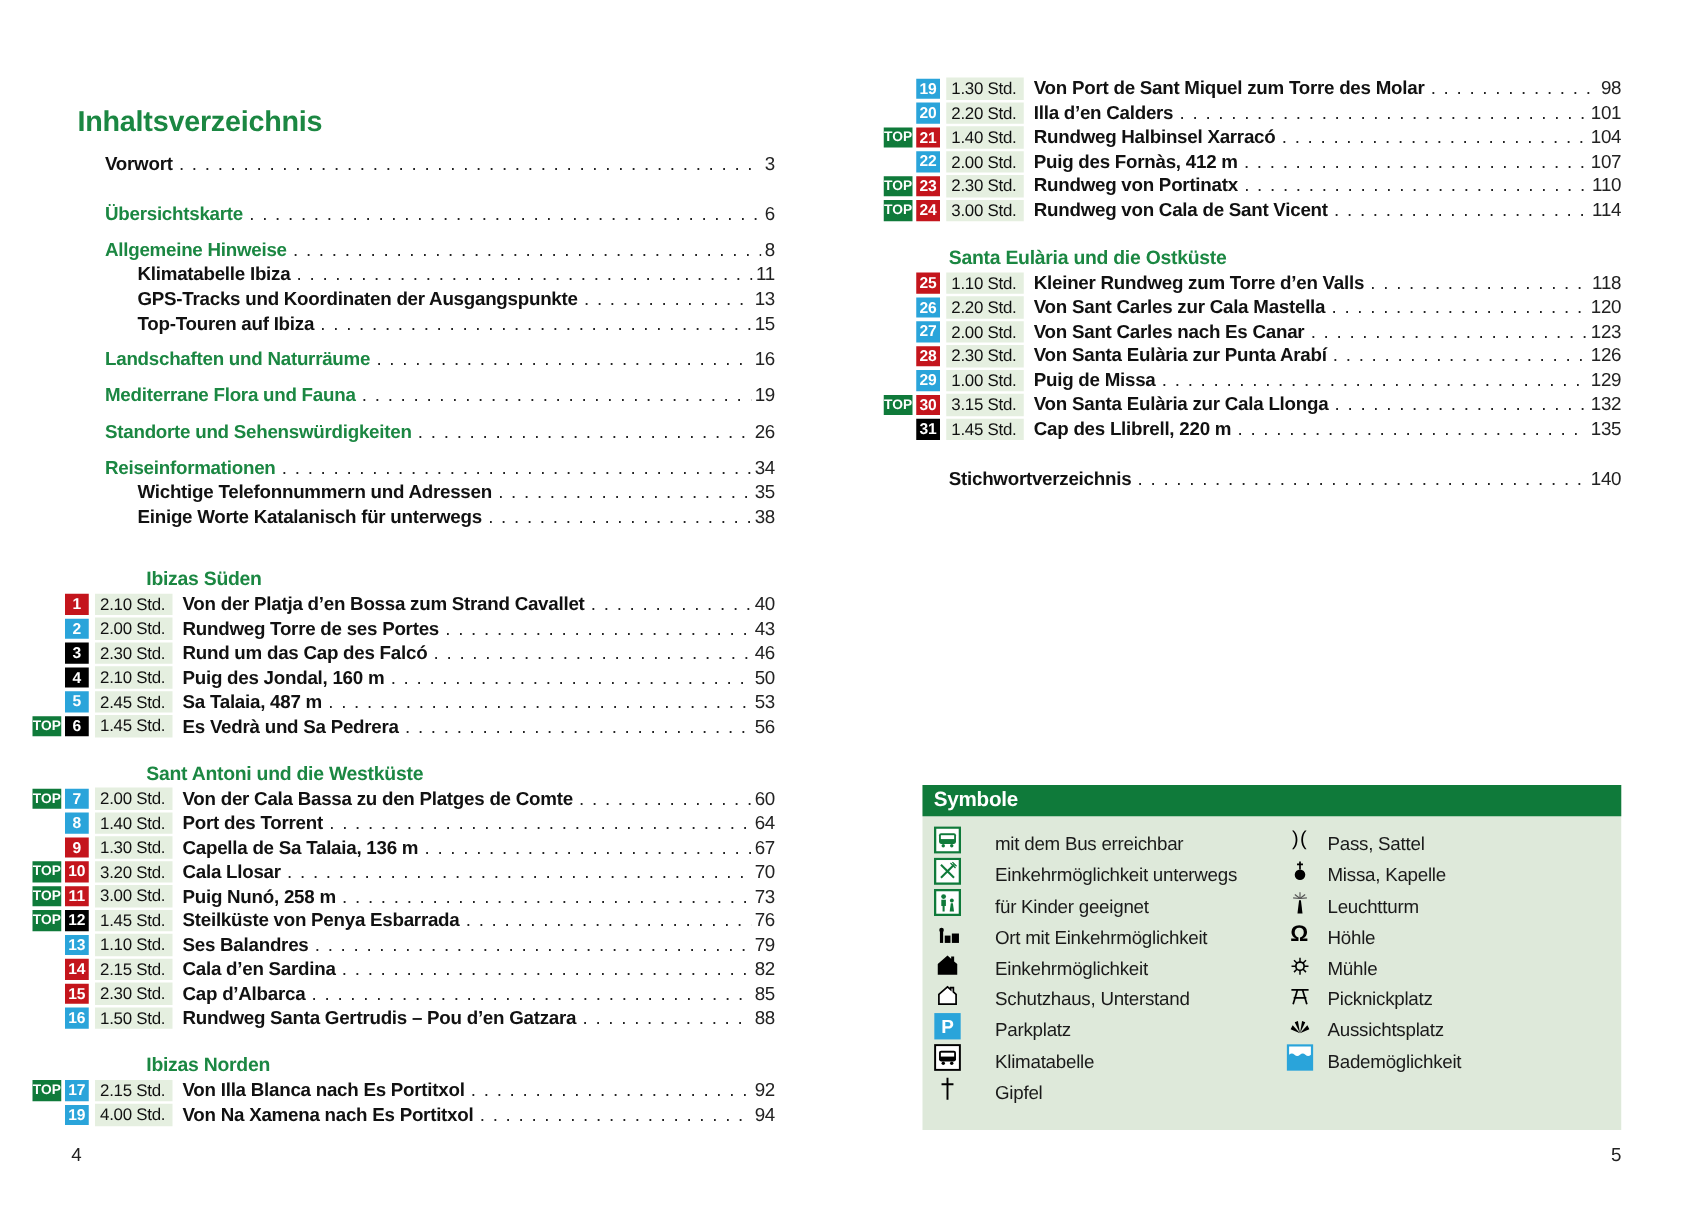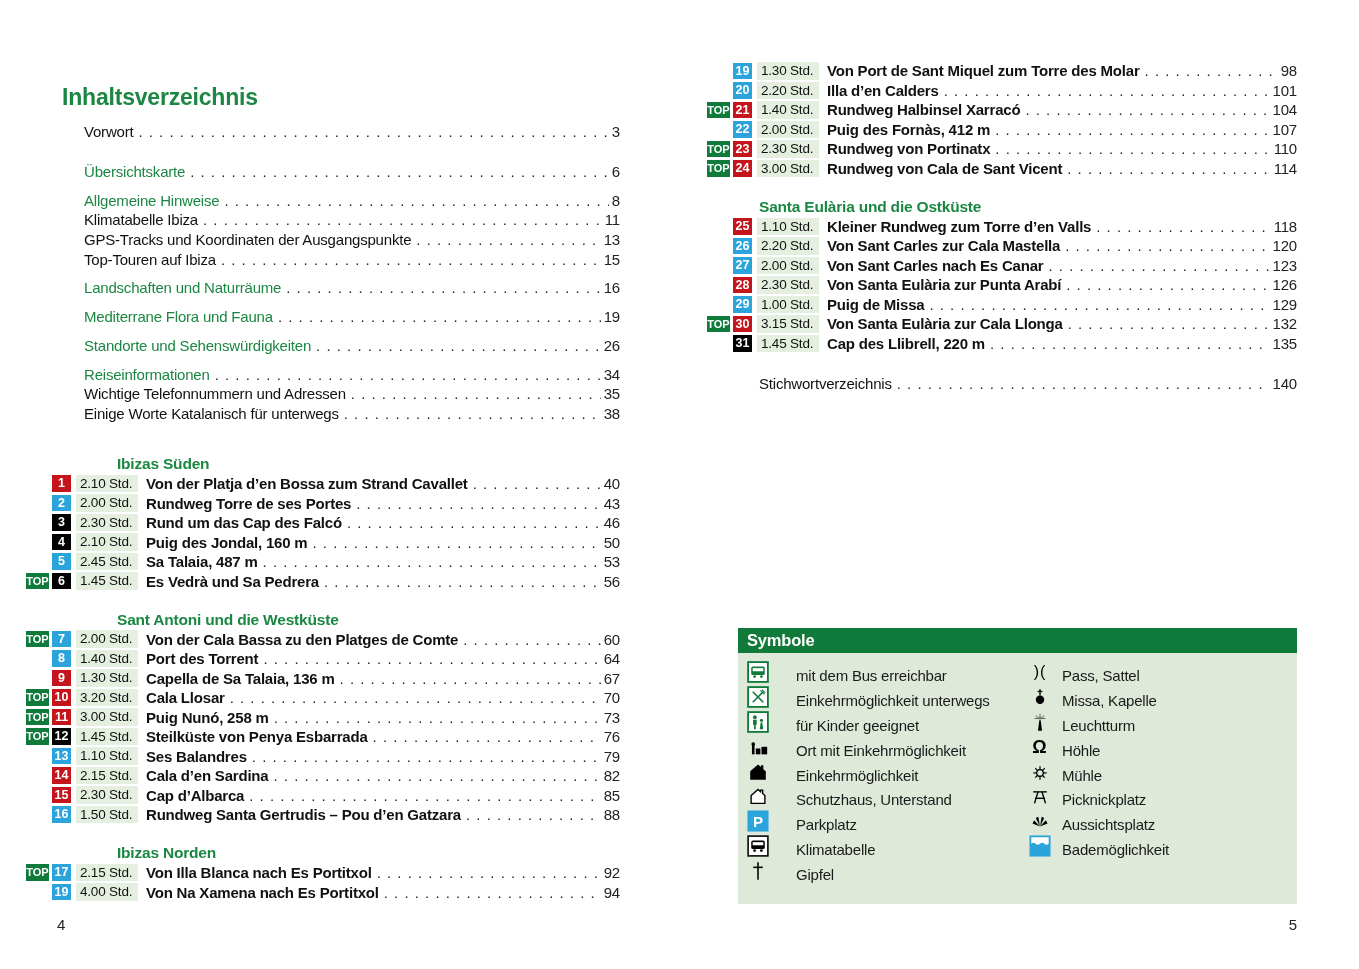--- a/index.html
+++ b/index.html
@@ -9,23 +9,23 @@
   }
   .page-left{position:absolute;left:26px;top:0;width:594px}
   .page-right{position:absolute;left:707px;top:0;width:590px}
 
   h1.title{margin:85px 0 0 36px;font-size:23px;line-height:24px;font-weight:700;color:var(--green)}
 
   .frontmatter{margin:13px 0 0 58px}
   .toc-row{display:flex;align-items:center;height:19.7px;font-size:15px}
   .gap-xl{margin-top:20px}
   .gap-md{margin-top:9px}
-  .toc-label{font-weight:400;white-space:nowrap}
+  .toc-label{font-weight:700;white-space:nowrap}
   .style-green .toc-label{color:var(--green)}
-  .style-sub .toc-label{}
+  .style-sub .toc-label{margin-left:26px}
   .leader{flex:1;overflow:hidden;white-space:nowrap;font-weight:400;margin:0 3px 0 5px;color:#222}
   .leader::after{content:". . . . . . . . . . . . . . . . . . . . . . . . . . . . . . . . . . . . . . . . . . . . . . . . . . . . . . . . . . . . . . . . . . . .";letter-spacing:1px}
   .toc-page{font-weight:400;white-space:nowrap;text-align:right;color:#222}
 
   .tour-section{margin-top:19px}
   .tours-left .tour-section:first-child{margin-top:31px}
   .tours-right .tour-section:first-child{margin-top:61px}
   .section-heading{margin-left:91px;height:19.5px;line-height:19.5px;font-weight:700;font-size:15.5px;color:var(--green);white-space:nowrap}
   .page-right .section-heading{margin-left:52px}
 

